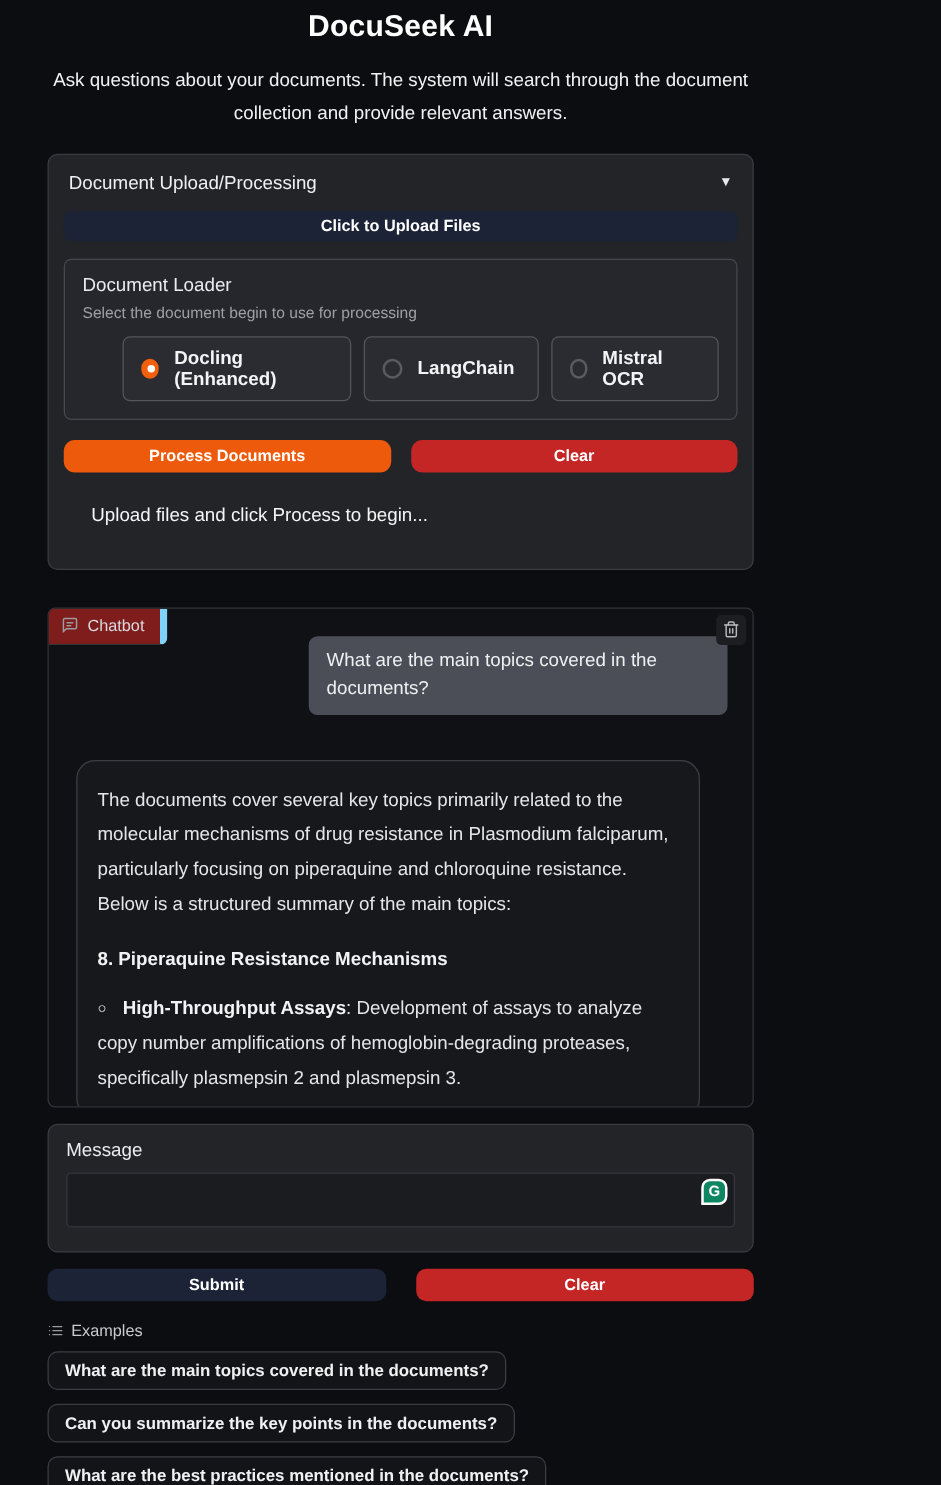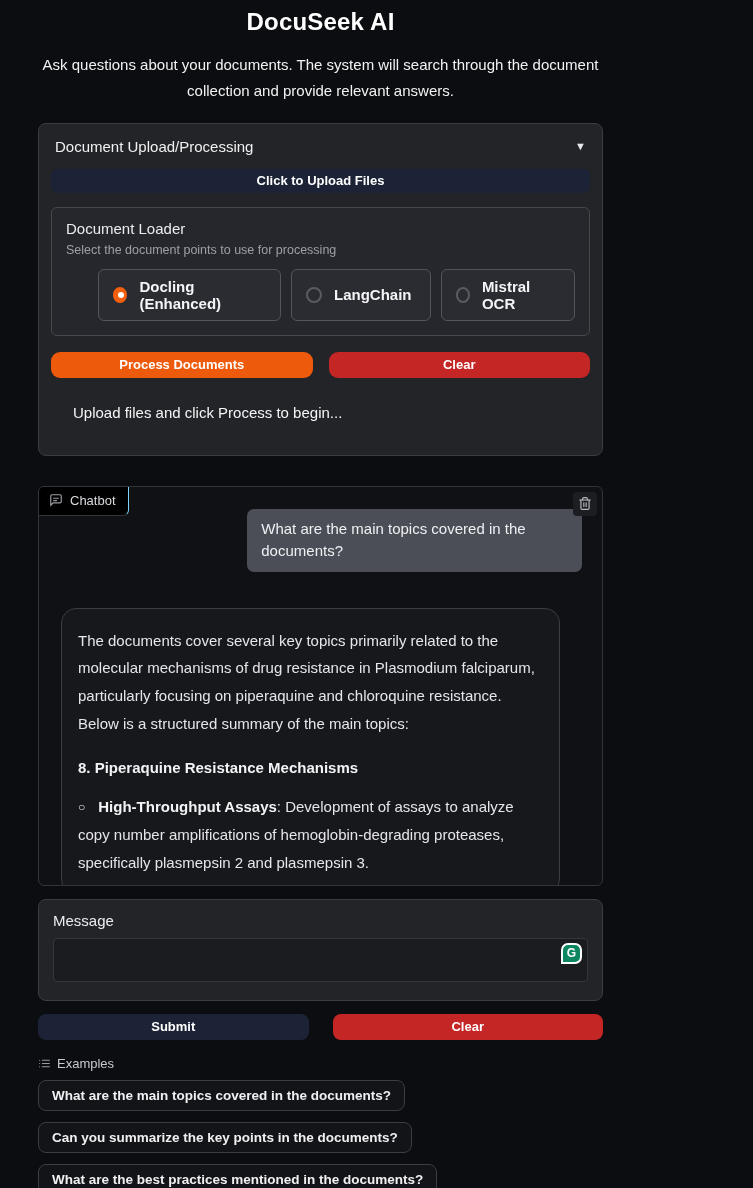--- a/index.html
+++ b/index.html
@@ -73,23 +73,23 @@
 
   .status-text { margin: 26px 0 22px; padding-left: 22px; font-size: 15px; color: #f5f5f7; }
 
   .chatbot {
     position: relative; margin-top: 30px; height: 400px;
     background: #101114; border: 1px solid #33343a; border-radius: 6px;
     overflow: hidden;
   }
   .chatbot-tab {
     position: absolute; top: 0; left: 0; display: flex; align-items: center; gap: 7px;
-    padding: 6px 12px 7px 10px; border-right: 1px solid #7dd3fc;
+    padding: 6px 12px 7px 10px; border-right: 6px solid #7dd3fc;
     border-bottom: 1px solid #33343a; border-radius: 0 0 6px 0;
-    color: #d9dadd; font-size: 13px; background: #000000; z-index: 2;
+    color: #d9dadd; font-size: 13px; background: #7f1d1d; z-index: 2;
   }
   .chatbot-tab svg { width: 14px; height: 14px; stroke: #9b9ca1; }
   .trash-btn {
     position: absolute; top: 5px; right: 5px; width: 24px; height: 24px;
     background: #1d1e22; border: none; border-radius: 4px; cursor: pointer;
     display: flex; align-items: center; justify-content: center; z-index: 2;
   }
   .trash-btn svg { width: 14px; height: 15px; stroke: #b8b9bd; }
 
   .chat-scroll { padding: 22px 20px 0; }
@@ -156,21 +156,21 @@
   <section class="panel upload-panel">
     <div class="accordion-header">
       <span>Document Upload/Processing</span>
       <span class="accordion-arrow">▼</span>
     </div>
 
     <button class="upload-btn">Click to Upload Files</button>
 
     <div class="loader-group">
       <div class="loader-label">Document Loader</div>
-      <div class="loader-info">Select the document points to use for processing</div>
+      <div class="loader-info">Select the document begin to use for processing</div>
       <div class="radio-row">
         <div class="chip selected">
           <span class="radio-dot"></span>
           <span class="chip-label">Docling (Enhanced)</span>
         </div>
         <div class="chip">
           <span class="radio-dot"></span>
           <span class="chip-label">LangChain</span>
         </div>
         <div class="chip">

